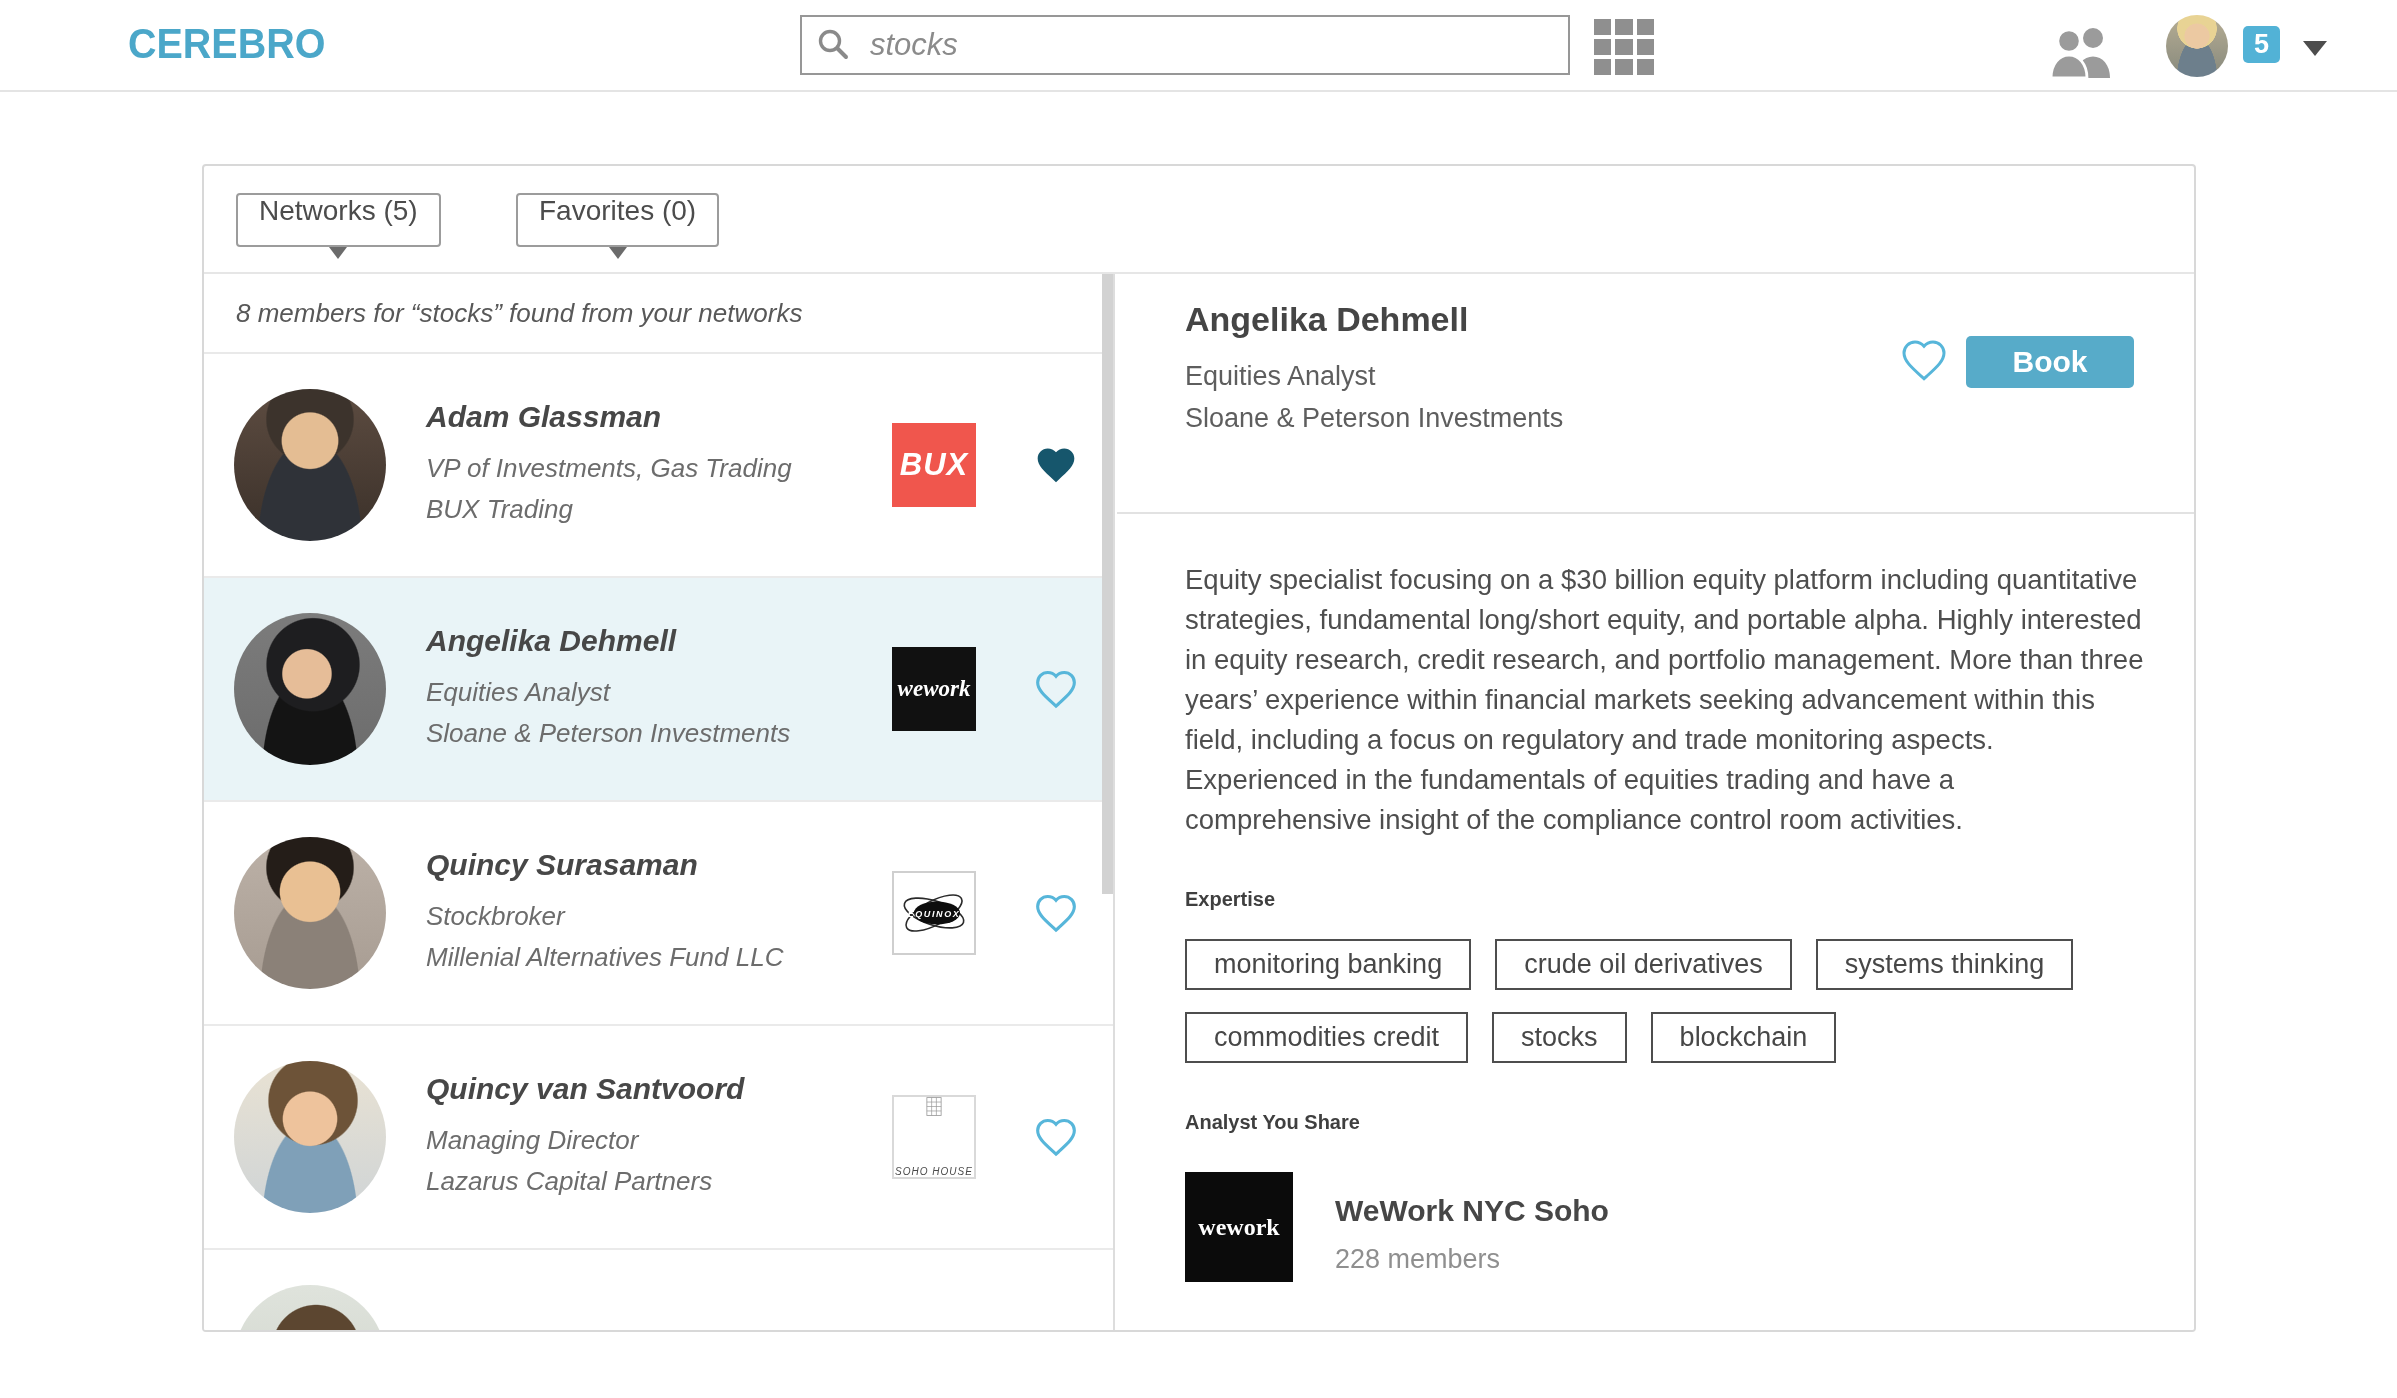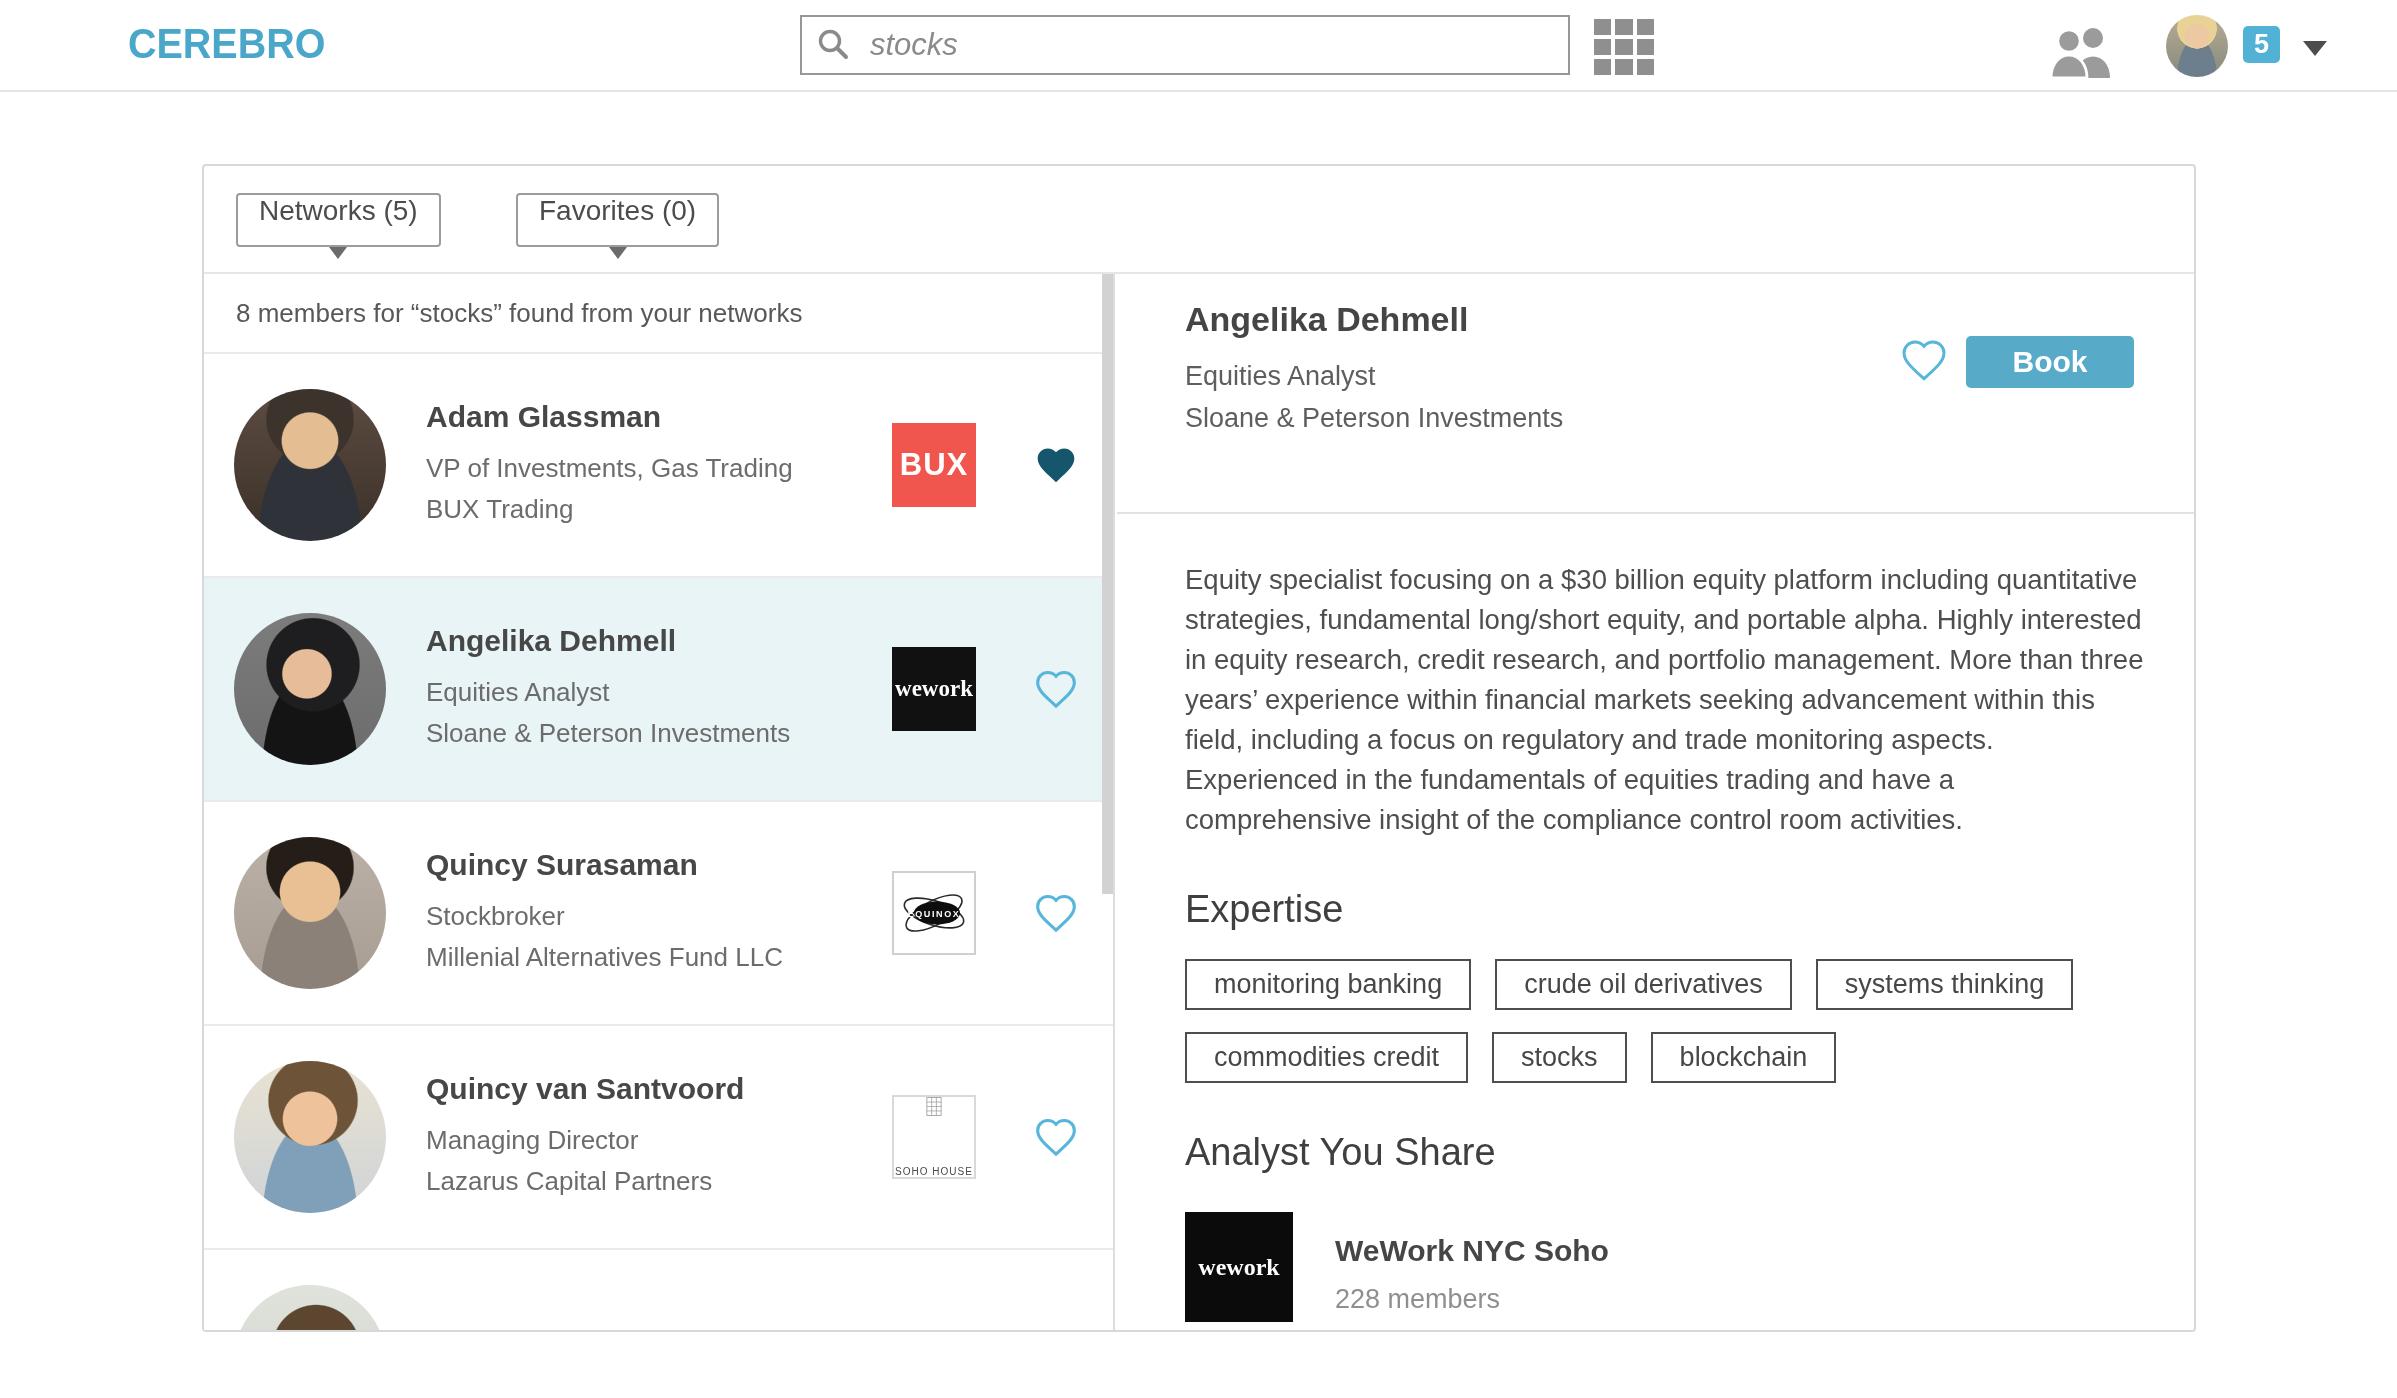--- a/index.html
+++ b/index.html
@@ -19,21 +19,21 @@
       radial-gradient(ellipse at 50% 108%, #6d7f8c 0 46%, transparent 47%),
       linear-gradient(#b6ad93,#87897d);}
   .badge{position:absolute;left:2243px;top:26px;width:37px;height:37px;background:#52b2d6;border-radius:5px;color:#fff;font-weight:bold;font-size:27px;display:flex;align-items:center;justify-content:center;}
   .header-caret{position:absolute;left:2303px;top:41px;width:0;height:0;border-left:12px solid transparent;border-right:12px solid transparent;border-top:15px solid #4d4d4d;}
   
   .card{position:absolute;left:202px;top:164px;width:1994px;height:1168px;border:2px solid #d8d8d8;border-radius:4px;background:#fff;overflow:hidden;box-sizing:border-box;}
   .filters{position:absolute;left:0;top:0;width:100%;height:108px;border-bottom:2px solid #e6e6e6;box-sizing:border-box;}
   .filter-btn{position:absolute;top:27px;height:54px;border:2px solid #9c9c9c;border-radius:4px;background:#fff;display:flex;align-items:center;gap:16px;padding:0 21px;font-size:28px;color:#4c4c4c;cursor:pointer;box-sizing:border-box;flex-direction:column;}
   .filter-caret{width:0;height:0;border-left:9px solid transparent;border-right:9px solid transparent;border-top:12px solid #6b6b6b;margin-top:4px;}
   
-  .left-panel{position:absolute;left:0;top:108px;width:911px;bottom:0;border-right:2px solid #dddddd;box-sizing:border-box;background:#fff;}
+  .left-panel{position:absolute;left:0;top:108px;width:911px;bottom:0;border-right:2px solid #dddddd;box-sizing:border-box;background:#fff;font-style:italic;}
   .results-summary{height:80px;display:flex;align-items:center;padding:0 32px;font-size:26px;color:#585858;border-bottom:2px solid #e9e9e9;box-sizing:border-box;}
   .member-row{position:relative;height:224px;display:flex;align-items:center;padding-left:30px;border-bottom:2px solid #eaeaea;box-sizing:border-box;background:#fff;cursor:pointer;}
   .member-row.selected{background:#e9f4f7;}
   .member-avatar{width:152px;height:152px;border-radius:50%;flex:0 0 auto;margin-right:40px;}
   .av-adam{background:radial-gradient(circle at 50% 34%, #e4bd93 0 22%, transparent 23%),radial-gradient(circle at 50% 20%, #3c332c 0 30%, transparent 31%),radial-gradient(ellipse at 50% 104%, #2f3238 0 48%, transparent 49%),linear-gradient(#5d4c41,#3a3029);}
   .av-angelika{background:radial-gradient(circle at 48% 40%, #e6bd98 0 20%, transparent 21%),radial-gradient(circle at 52% 34%, #1e1e20 0 36%, transparent 37%),radial-gradient(ellipse at 50% 106%, #141414 0 44%, transparent 45%),linear-gradient(#7c7c7c,#6c6c6c);}
   .av-quincy{background:radial-gradient(circle at 50% 36%, #e9c093 0 24%, transparent 25%),radial-gradient(circle at 50% 20%, #241d18 0 30%, transparent 31%),radial-gradient(ellipse at 50% 106%, #8b8178 0 46%, transparent 47%),linear-gradient(#bcb1a7,#a79c92);}
   .av-anouk{background:radial-gradient(circle at 50% 38%, #eec39c 0 22%, transparent 23%),radial-gradient(circle at 52% 26%, #6d5338 0 32%, transparent 33%),radial-gradient(ellipse at 50% 108%, #7fa0b8 0 44%, transparent 45%),linear-gradient(#e9e2d3,#cfd4d6);}
   .av-carly{background:radial-gradient(circle at 50% 60%, #e8bf98 0 24%, transparent 25%),radial-gradient(circle at 54% 42%, #5c4630 0 36%, transparent 37%),linear-gradient(#dfe3dc,#cdd2c9);}
   .member-name{font-size:30px;font-weight:bold;color:#474747;margin-bottom:14px;}
@@ -48,21 +48,21 @@
   .scroll-thumb{position:absolute;left:898px;top:108px;width:11px;height:620px;background:#d2d2d2;}
   
   .right-panel{position:absolute;left:913px;top:108px;right:0;bottom:0;background:#fff;}
   .detail-top{position:relative;border-bottom:2px solid #e2e2e2;padding:26px 60px 42px 68px;height:170px;box-sizing:content-box;}
   .detail-name{font-size:34px;font-weight:bold;color:#454545;margin-bottom:16px;}
   .detail-sub{font-size:27px;color:#5e5e5e;line-height:42px;}
   .detail-heart{position:absolute;left:783px;top:62px;width:48px;height:48px;cursor:pointer;}
   .book-btn{position:absolute;right:60px;top:62px;width:168px;height:52px;background:#57abc9;border:0;border-radius:5px;color:#fff;font-weight:bold;font-size:30px;font-family:inherit;cursor:pointer;}
   .detail-body{padding:0 96px 0 68px;}
   .bio{margin:46px 0 0 0;width:962px;font-size:27.5px;line-height:40px;color:#4e4e4e;}
-  .section-heading{margin-top:48px;font-size:38px;font-weight:normal;color:#3f3f3f;}
+  .section-heading{margin-top:48px;font-size:20px;font-weight:bold;color:#3f3f3f;}
   .tags{margin-top:28px;width:980px;display:flex;flex-wrap:wrap;gap:22px 24px;}
   .tag{border:2px solid #4e4e4e;padding:8px 27px;font-size:27px;color:#474747;white-space:nowrap;cursor:pointer;}
   .network-item{margin-top:38px;display:flex;align-items:flex-start;gap:42px;}
   .network-logo{width:108px;height:110px;background:#0b0b0b;color:#fff;display:flex;align-items:center;justify-content:center;font-size:24px;font-family:"Liberation Serif",serif;font-weight:bold;}
   .network-name{font-size:30px;font-weight:bold;color:#464646;margin:22px 0 16px 0;}
   .network-members{font-size:27px;color:#8f8f8f;}
 </style>
 </head>
 <body>
 

